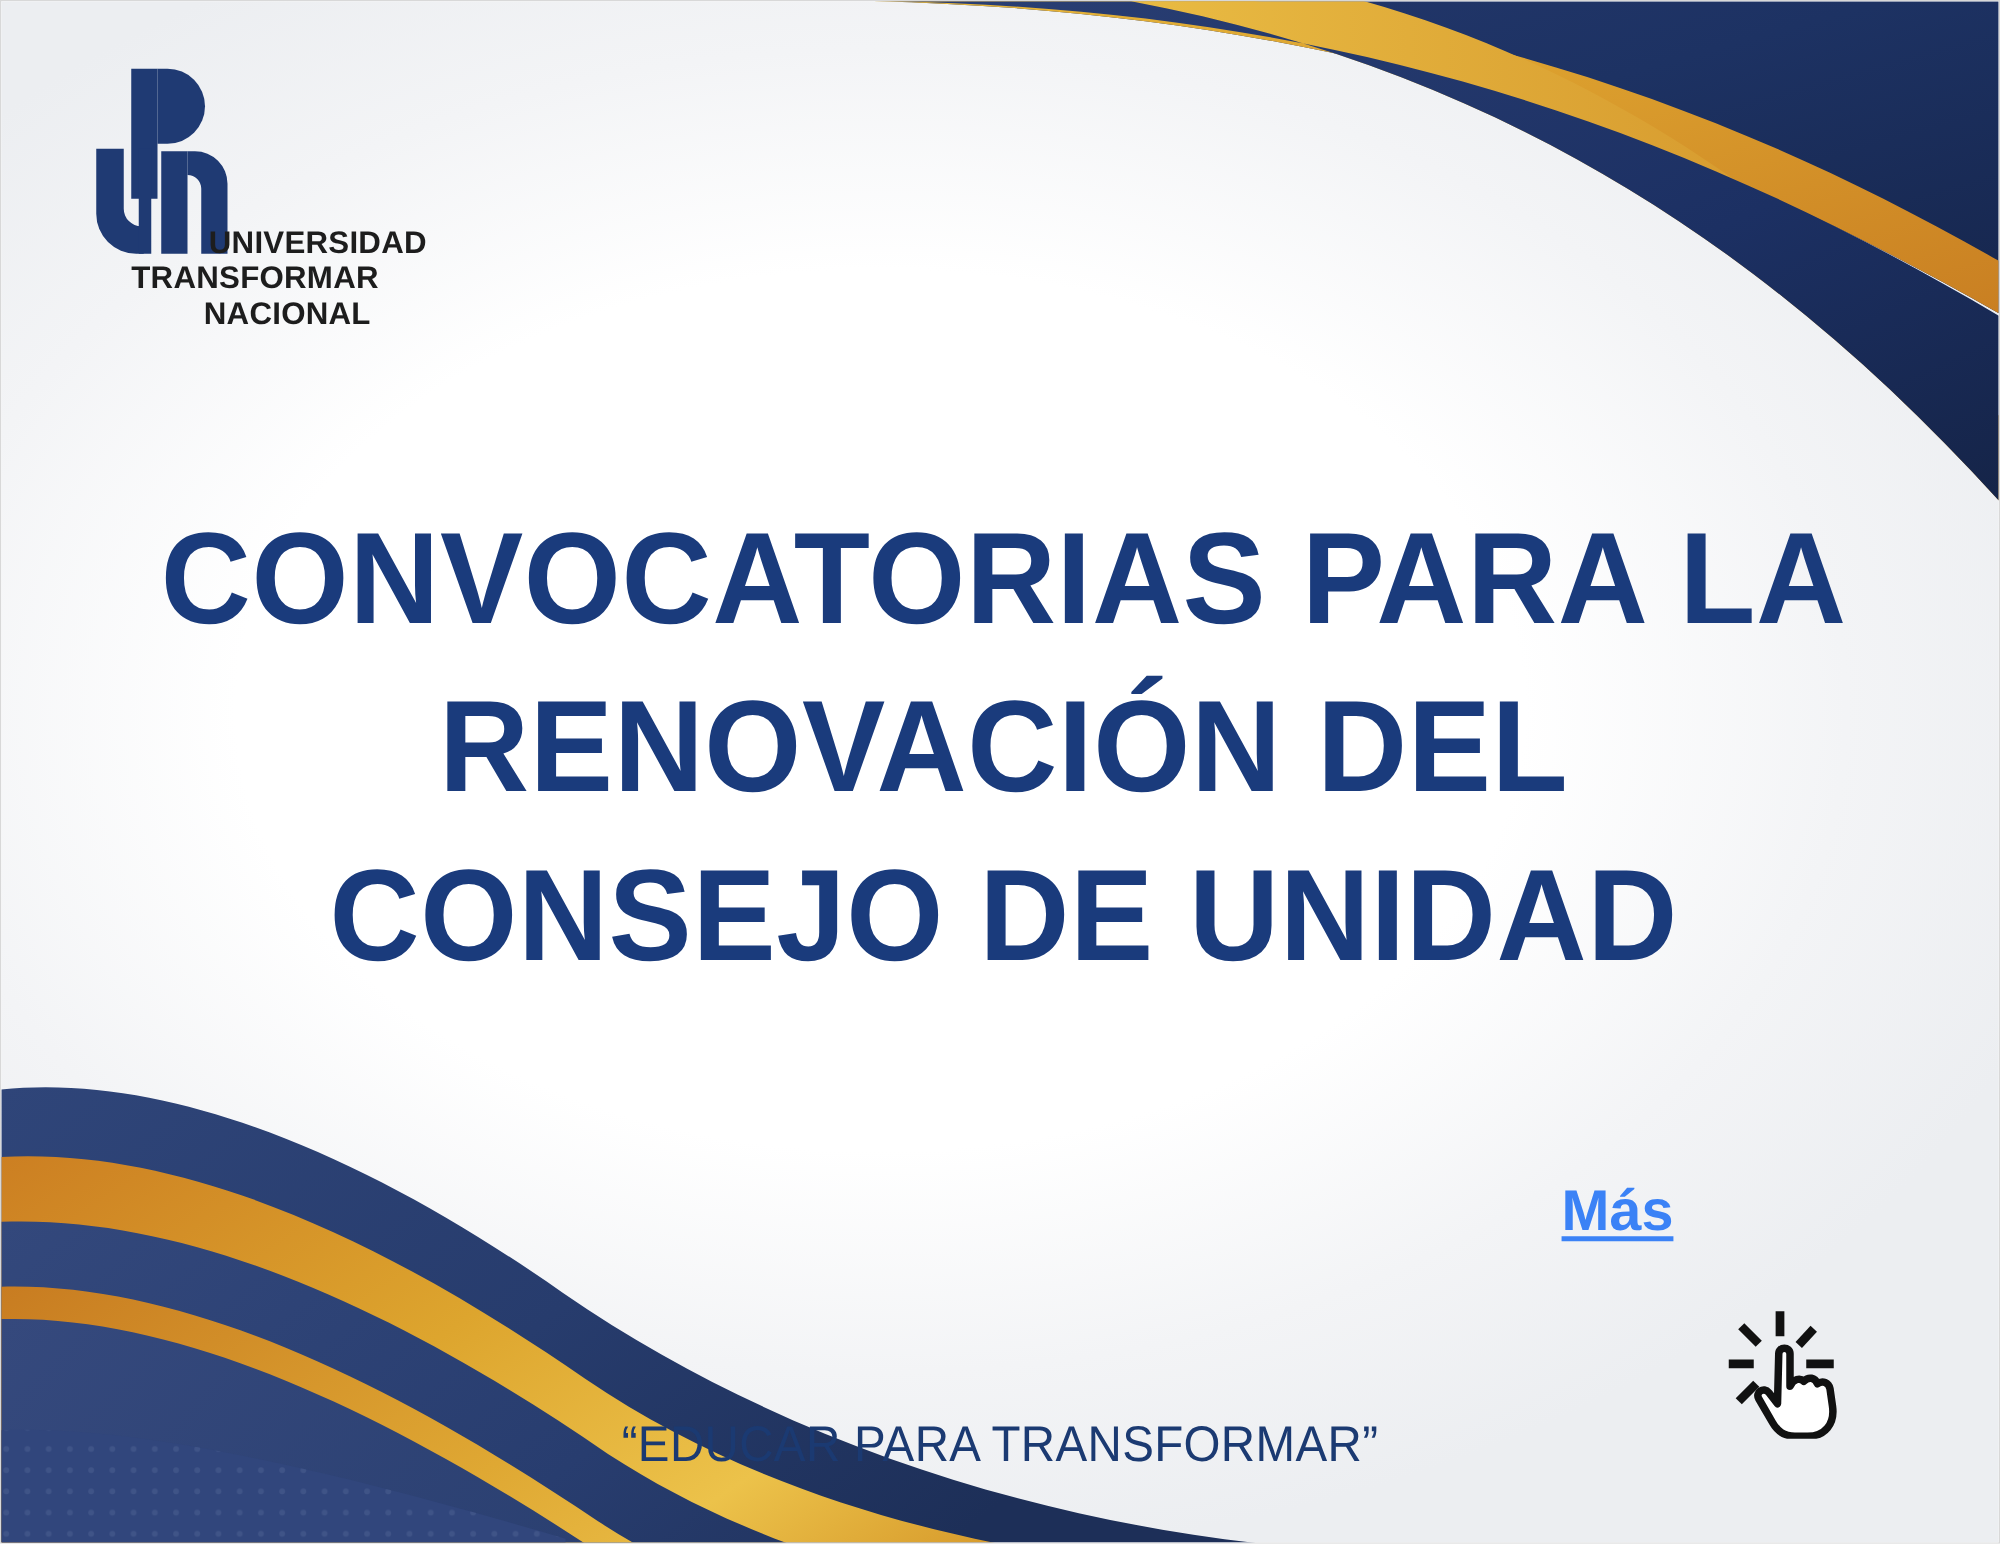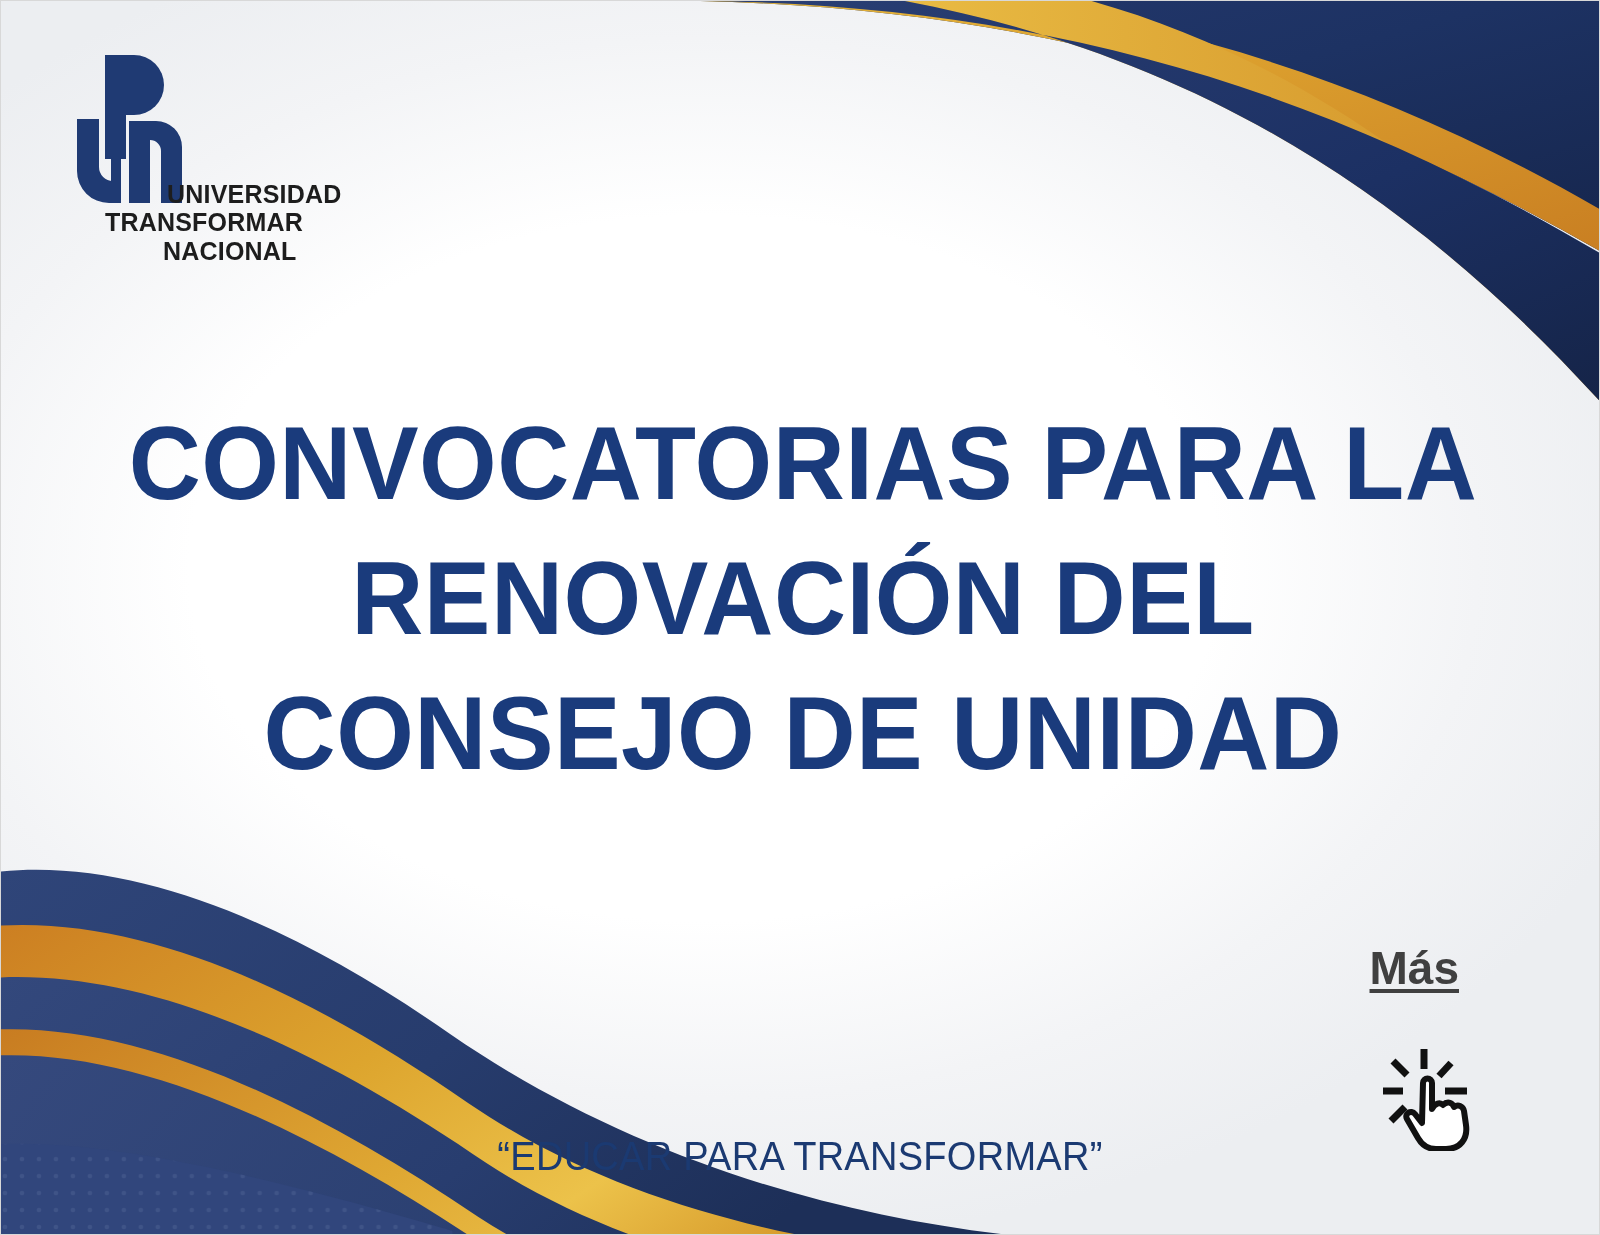--- a/index.html
+++ b/index.html
@@ -90,29 +90,28 @@
   
   .moreinfo {
     position: absolute;
     right: 140px;
     top: 938px;
     width: 330px;
     text-align: center;
     z-index: 6;
   }
   .moreinfo a {
-    color: #404040;
+    color: #3b82f6;
     text-underline-offset: 5px;
     text-decoration-thickness: 4px;
     font-weight: bold;
     font-size: 46px;
     line-height: 1.30;
     display: block;
     cursor: pointer;
-    text-align: right;
   }
   .moreinfo .ln { display: block; }
   .cursor-icon {
     position: absolute;
     right: 110px;
     top: 1042px;
     width: 110px;
     height: 108px;
     z-index: 7;
     cursor: pointer;

